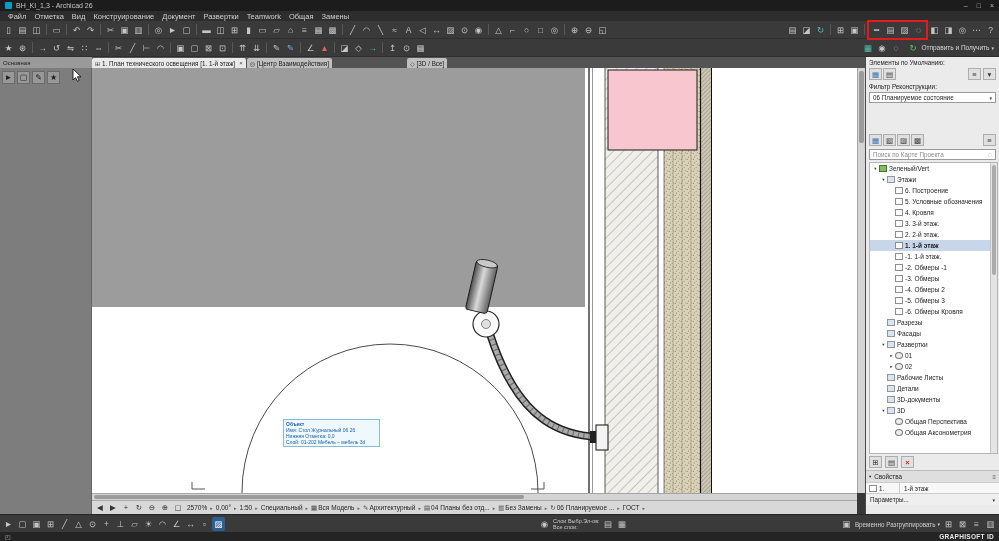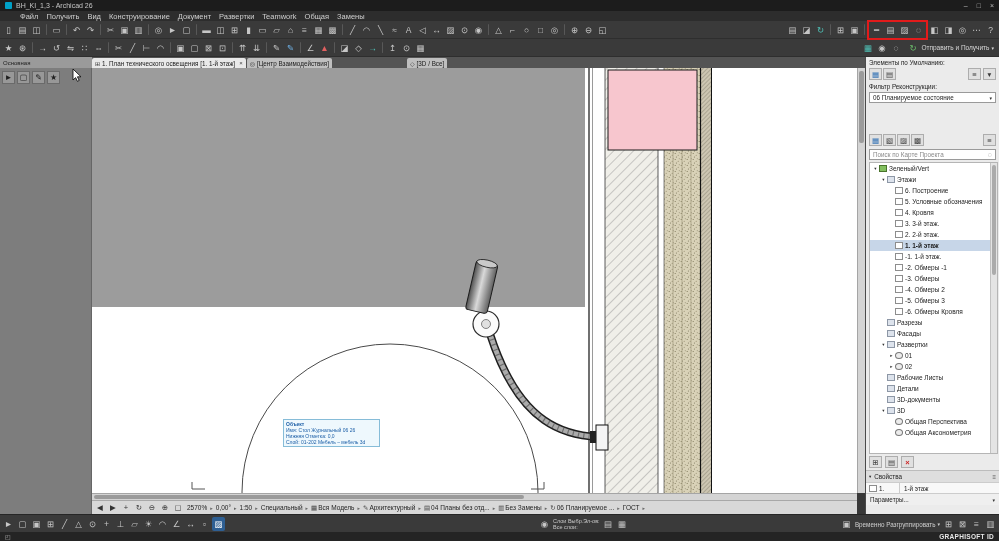--- a/index.html
+++ b/index.html
@@ -1,21 +1,21 @@
 <!DOCTYPE html>
 <html><head>
 <meta charset="utf-8">
 <style>
 *{box-sizing:border-box;margin:0;padding:0}
 body{font-family:"Liberation Sans",sans-serif;background:#555}
 .app{position:relative;width:999px;height:541px;background:#383838;overflow:hidden;font-family:"Liberation Sans",sans-serif}
 .titlebar{position:absolute;top:0;left:0;right:0;height:11px;background:#1c1c1c;color:#c6c6c6;font-size:7px;display:flex;align-items:center;gap:4px;padding:0 5px}
 .appicon{width:7px;height:7px;background:#00a0c6;border-radius:1px;flex:none}
 .wctrl{margin-left:auto;display:flex;gap:9px;color:#bbb;font-size:7px}
-.menubar{position:absolute;top:11px;left:0;right:0;height:10px;background:#2d2d2d;color:#cfcfcf;display:flex;align-items:center;font-size:7.5px;padding-left:16px}
+.menubar{position:absolute;top:11px;left:0;right:0;height:10px;background:#2d2d2d;color:#cfcfcf;display:flex;align-items:center;font-size:7.5px;padding-left:4px}
 .menu-item{padding:0 4px;cursor:default}
 .toolbar{position:absolute;left:0;right:0;background:#3a3a3a;display:flex;align-items:center;padding:0 2px;border-bottom:1px solid #2e2e2e}
 #tb1{top:21px;height:18px}
 #tb2{top:39px;height:18px}
 .tb-group{display:flex;align-items:center;gap:1px}
 .tbi{width:13px;height:14px;flex:none;display:flex;align-items:center;justify-content:center;font-size:8.5px;color:#c6c6c6;border-radius:2px}
 .tbi.sep{width:1px;height:11px;background:#585858;margin:0 2px;font-size:0}
 .tbi.c-blue{color:#6fb3e8}.tbi.c-teal{color:#4fc3b8}.tbi.c-green{color:#6cc06c}.tbi.c-red{color:#e06060}
 .tbi.active{background:#2e5f93;color:#fff}
 .tb-right{margin-left:auto;display:flex;align-items:center;gap:1px}
@@ -99,21 +99,21 @@
     <span>BH_KI_1,3 - Archicad 26</span>
     <div class="wctrl">
       <span>–</span>
       <span>□</span>
       <span>×</span>
     </div>
   </div>
 
   <div class="menubar">
     <span class="menu-item">Файл</span>
-      <span class="menu-item">Получить</span>
+      <span class="menu-item">Отметка</span>
       <span class="menu-item">Вид</span>
       <span class="menu-item">Конструирование</span>
       <span class="menu-item">Документ</span>
       <span class="menu-item">Развертки</span>
       <span class="menu-item">Teamwork</span>
       <span class="menu-item">Общая</span>
       <span class="menu-item">Замены</span>
   </div>
 
   <div class="toolbar" id="tb1">

